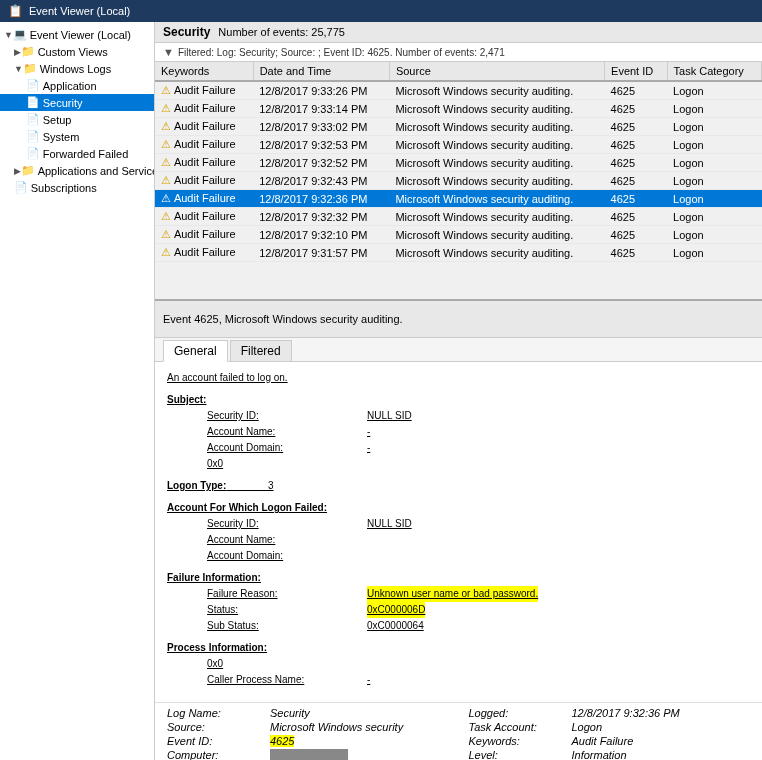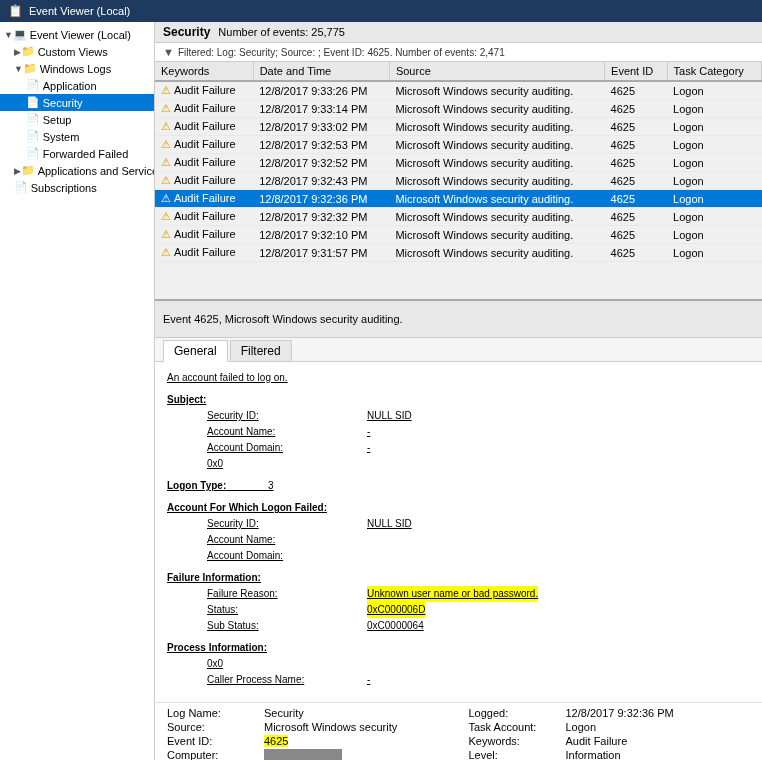--- a/index.html
+++ b/index.html
@@ -183,21 +183,22 @@
       border-top: 1px solid #e0e0e0;
       font-size: 11px;
     }
     .meta-grid {
       display: grid;
       grid-template-columns: 1fr 1fr;
       gap: 2px 20px;
     }
     .meta-row {
       display: flex;
-      gap: 7px;
+      gap: 13px;
+      font-style: italic;
     }
     .meta-label {
       font-weight: normal;
       min-width: 90px;
       color: #000;
     }
     .meta-value {
       color: #000;
     }
     .meta-value.highlight {

